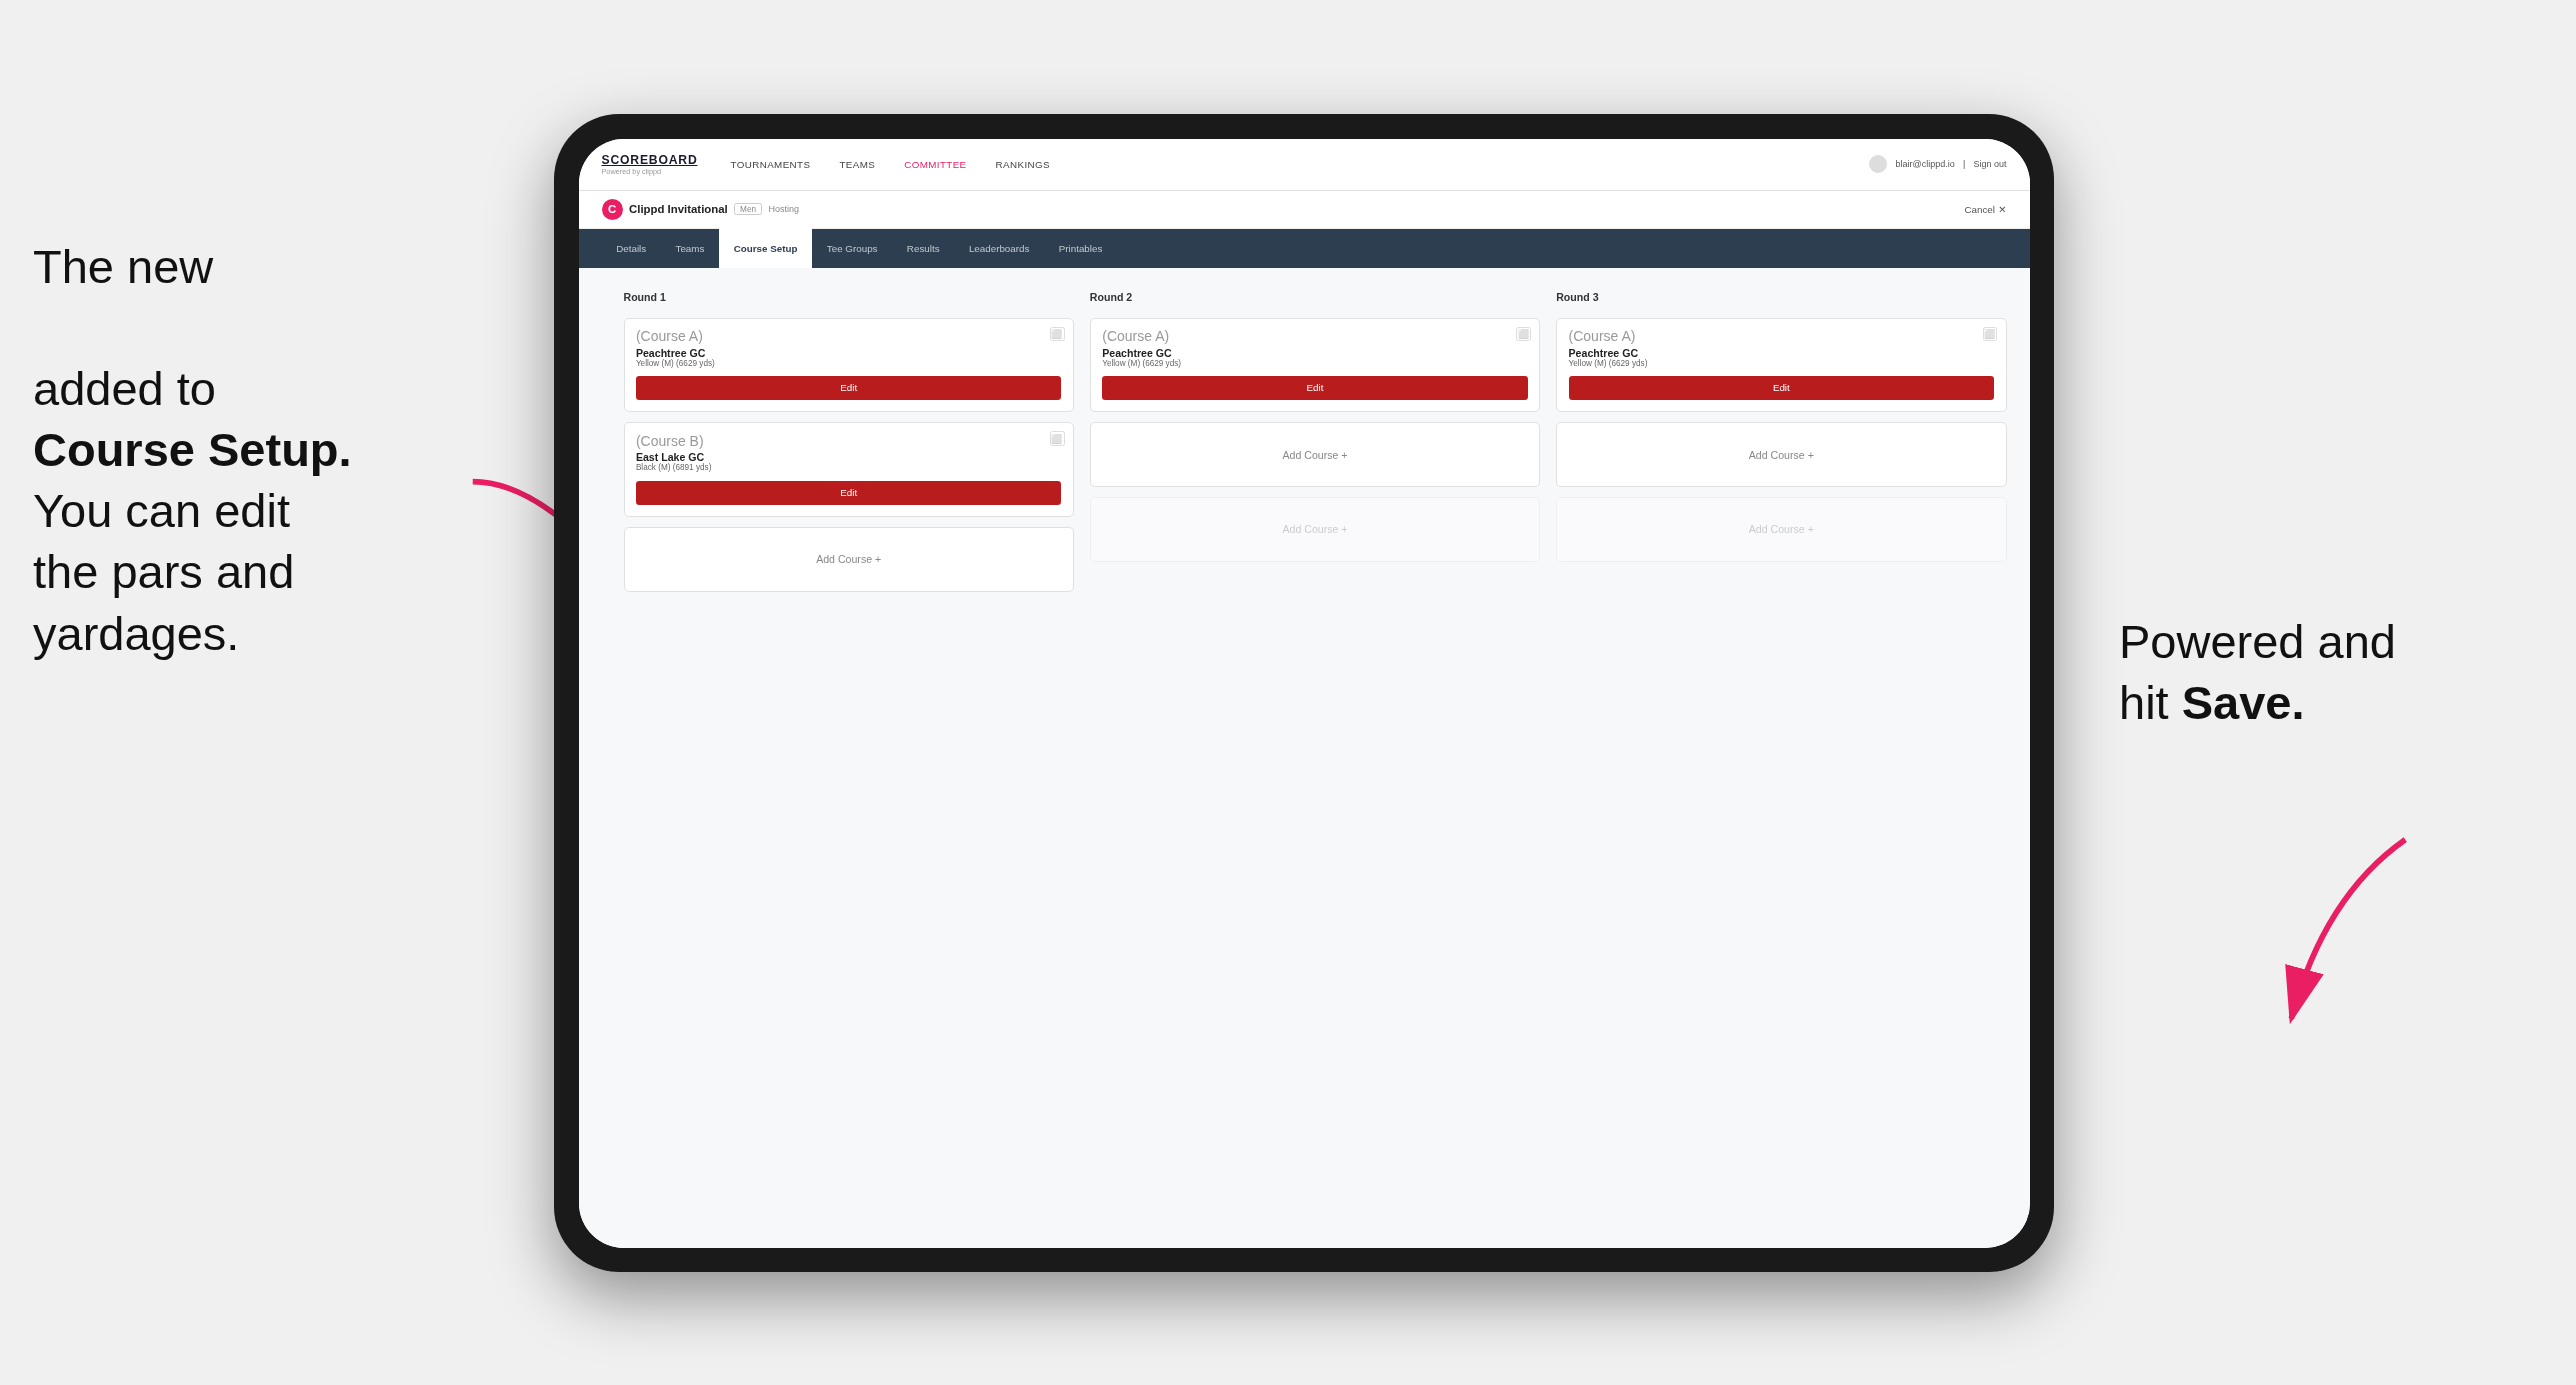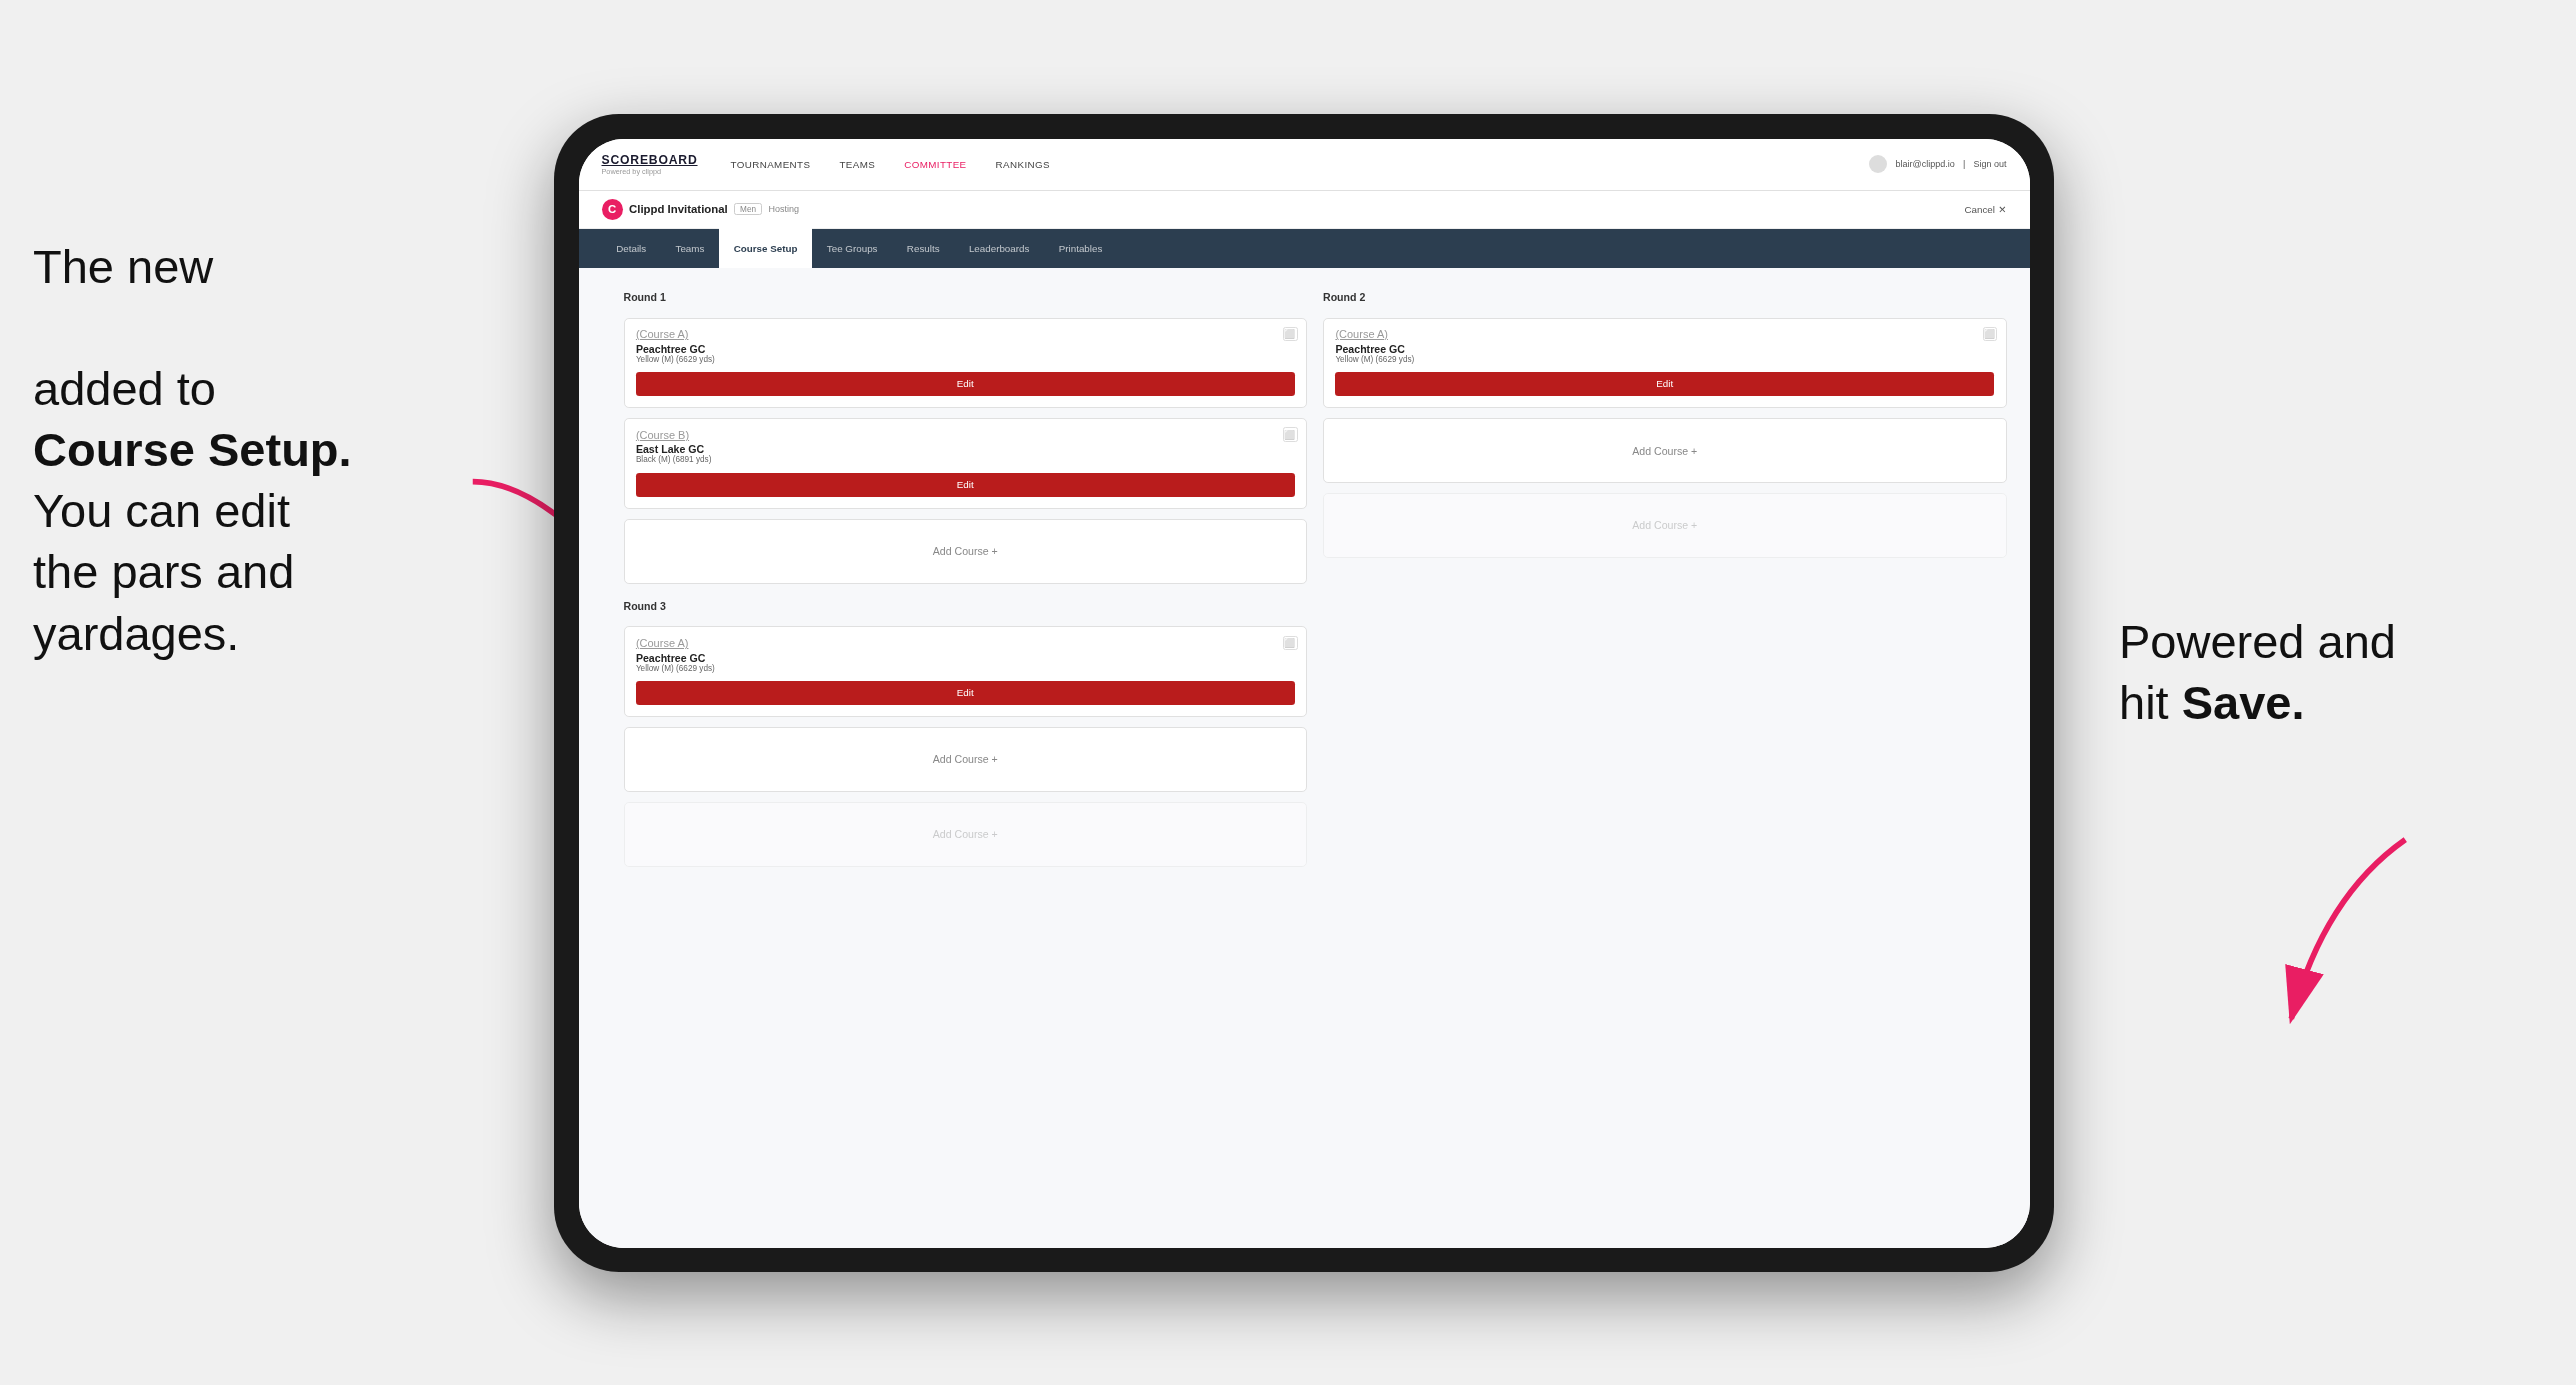--- a/index.html
+++ b/index.html
@@ -198,21 +198,21 @@
     
     .main-content {
       flex: 1;
       background: #f7f8fa;
       padding: 23px;
       overflow: auto;
     }
 
     .rounds-grid {
       display: grid;
-      grid-template-columns: 1fr 1fr;
+      grid-template-columns: 1fr 1fr 1fr;
       gap: 16px;
       padding-left: 22px;
     }
 
     .round-column {
       display: flex;
       flex-direction: column;
       gap: 9.8px;
     }
 
@@ -226,24 +226,23 @@
     
     .course-card {
       background: #fff;
       border: 0.8px solid #e0e0e0;
       border-radius: 4.9px;
       padding: 9.8px 11.4px 11.4px;
       position: relative;
     }
 
     .course-label {
-      font-size: 11px;
+      font-size: 14px;
       color: #999;
       margin-bottom: 2.4px;
-      text-decoration: underline;
     }
     .course-name {
       font-size: 10.6px;
       font-weight: 700;
       color: #222;
     }
     .course-tee {
       font-size: 8.2px;
       color: #666;
       margin-bottom: 8.2px;

